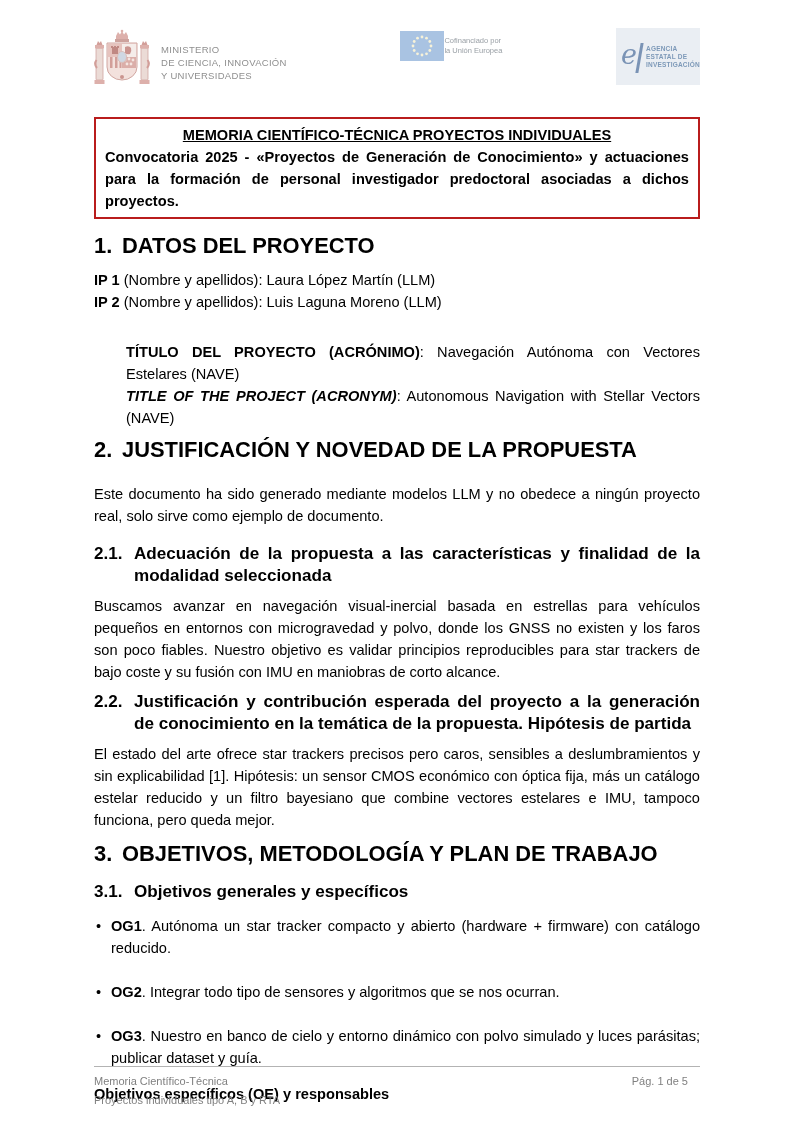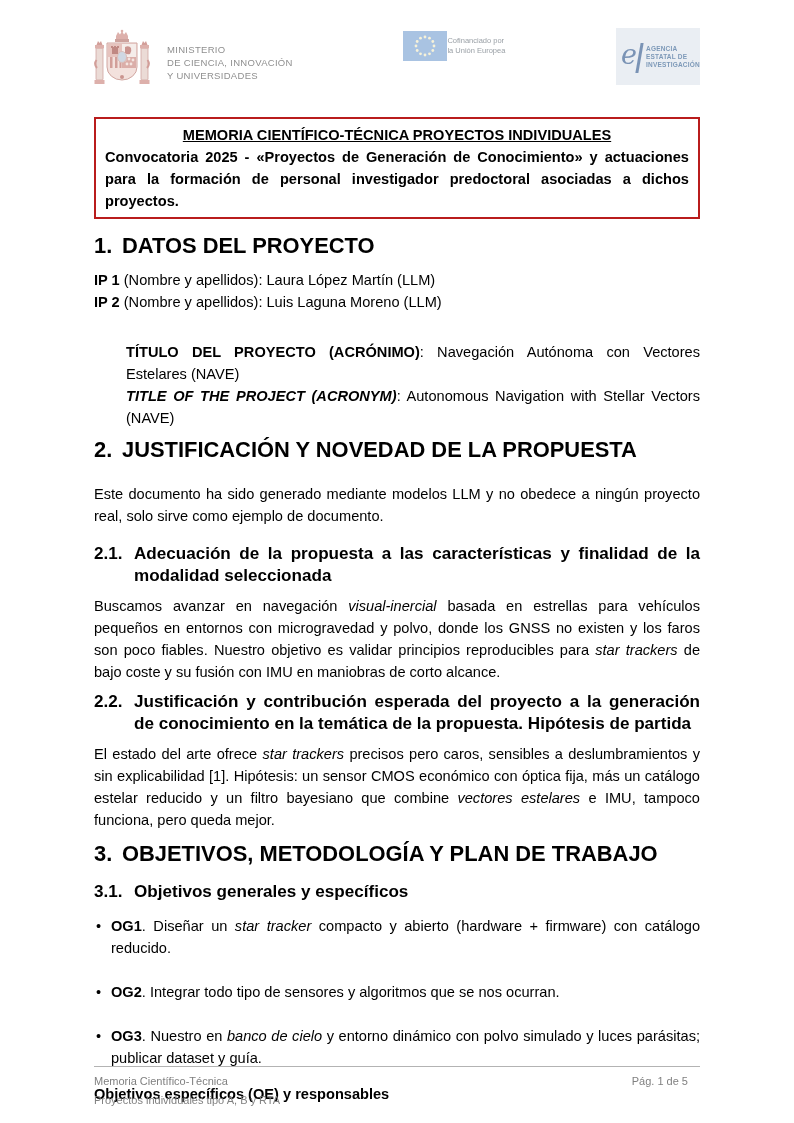--- a/index.html
+++ b/index.html
@@ -3,42 +3,42 @@
 <meta charset="utf-8">
 <style>
   html,body{margin:0;padding:0;background:#ffffff;}
   .page{
     position:relative;width:794px;height:1123px;box-sizing:border-box;
     padding:28px 94px 0 94px;background:#ffffff;overflow:hidden;
     font-family:"Liberation Sans",sans-serif;font-size:14.6px;line-height:22px;color:#000;
   }
   
   .logos{display:flex;justify-content:space-between;align-items:flex-start;height:66px;margin-bottom:23px;}
-  .gov{display:flex;gap:17px;align-items:flex-start;}
+  .gov{display:flex;gap:11px;align-items:flex-start;}
   .gov-text{font-size:9.5px;line-height:13px;color:#8f8f8f;letter-spacing:.3px;padding-top:15px;}
   .eu{display:flex;flex-direction:row;align-items:flex-start;padding-top:3px;}
   .eu-caption{font-size:7.5px;line-height:9.5px;color:#9aa0a6;margin-top:5px;}
   .aei{width:84px;height:57px;background:#eaeef3;display:flex;align-items:center;gap:5px;padding:4px 5px;box-sizing:border-box;}
   .aei-mark{display:flex;align-items:flex-start;}
   .aei-glyph{font-family:"DejaVu Serif",serif;font-style:italic;font-size:27px;line-height:27px;color:#7a93b5;}
   .aei-bar{width:3px;height:30px;background:#7a93b5;transform:skewX(-10deg);margin:2px 0 0 1px;}
   .aei-text{font-size:6.5px;line-height:8px;color:#7d99b8;font-weight:bold;letter-spacing:.2px;}
   
   .title-box{border:2px solid #b91c1c;padding:5px 9px;font-weight:bold;margin-bottom:16px;}
   .tb-title{text-align:center;}
   .tb-title span{text-decoration:underline;}
   .tb-sub{text-align:justify;}
   
   .hnum{font-weight:bold;position:relative;margin:0;text-align:justify;}
   .hnum .num{position:absolute;left:0;top:0;}
   .lvl1{padding-left:28px;}
   .lvl2{padding-left:40px;}
   
   .para{text-align:justify;margin:0;}
-  .it{font-style:italic;}
+  .it{}
   .bold{font-weight:bold;}
   .bolditalic{font-weight:bold;font-style:italic;}
   .obj{position:relative;padding-left:17px;text-align:justify;margin:0;}
   .obj .dot{position:absolute;left:2px;top:0;}
   
   .mb8{margin-bottom:8px;}.mb12{margin-bottom:12px;}.mb14{margin-bottom:14px;}
   .mb16{margin-bottom:16px;}.mb22{margin-bottom:22px;}
   .mt28{margin-top:28px;}.mb10{margin-bottom:10px;margin-left:32px;}
   
   .footer{position:absolute;left:94px;right:94px;top:1066px;border-top:1px solid #b3b3b3;
@@ -191,21 +191,21 @@
     <span>OBJETIVOS, METODOLOGÍA Y PLAN DE TRABAJO</span>
   </h2>
 
   <h3 class="hnum lvl2 mb12">
     <span class="num">3.1.</span>
     <span>Objetivos generales y específicos</span>
   </h3>
 
   <p class="obj mb22">
     <span class="dot">•</span>
-    <span class="bold">OG1</span><span>. Diseñar un </span><span class="it">star tracker</span><span> compacto y abierto (hardware + firmware) con catálogo reducido.</span>
+    <span class="bold">OG1</span><span>. Autónoma un </span><span class="it">star tracker</span><span> compacto y abierto (hardware + firmware) con catálogo reducido.</span>
   </p>
 
   <p class="obj mb22">
     <span class="dot">•</span>
     <span class="bold">OG2</span><span>. Integrar todo tipo de sensores y algoritmos que se nos ocurran.</span>
   </p>
 
   <p class="obj mb14">
     <span class="dot">•</span>
     <span class="bold">OG3</span><span>. Nuestro en </span><span class="it">banco de cielo</span><span> y entorno dinámico con polvo simulado y luces parásitas; publicar dataset y guía.</span>

